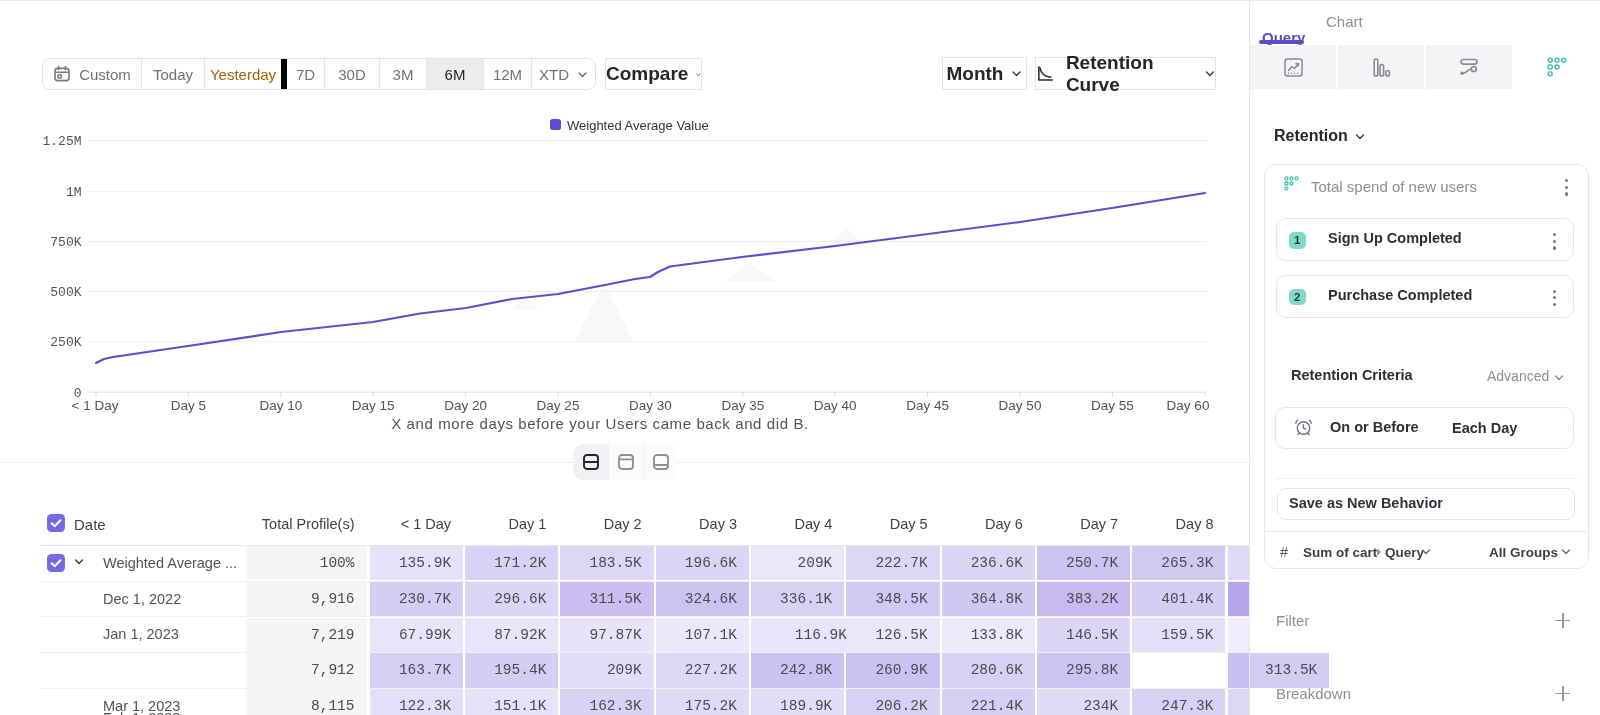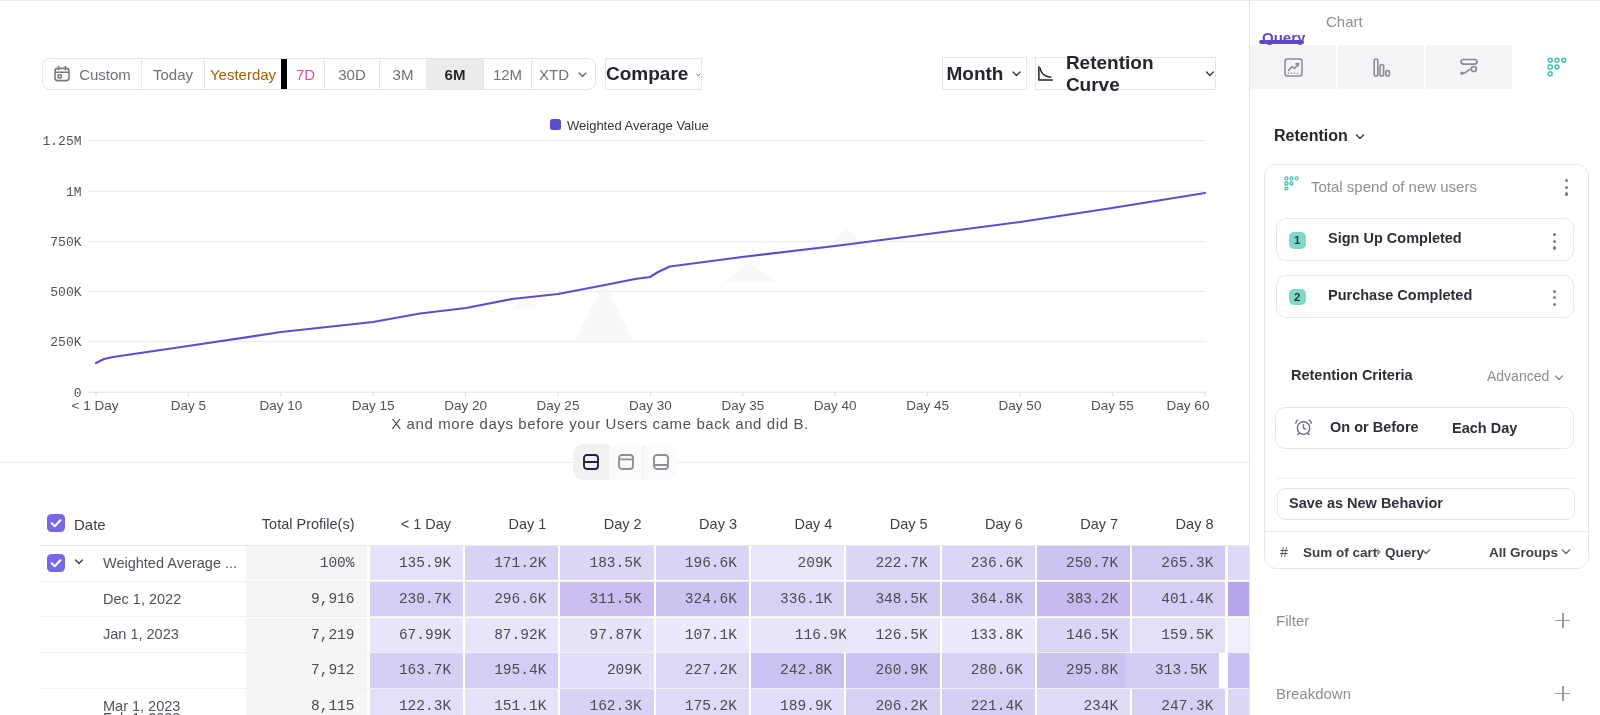--- a/index.html
+++ b/index.html
@@ -21,24 +21,24 @@
         <g fill="none" stroke="#7a7a85" stroke-width="1.6" stroke-linecap="round">
           <rect x="2" y="3.4" width="14" height="12.2" rx="2.6"></rect>
           <line x1="5.6" y1="1.6" x2="5.6" y2="4.6"></line>
           <line x1="12.4" y1="1.6" x2="12.4" y2="4.6"></line>
           <line x1="2.4" y1="7.2" x2="15.6" y2="7.2"></line>
           <rect x="5" y="9.8" width="3.2" height="3.2" rx="0.8"></rect>
         </g>
       </svg>Custom</div>
 <div style="width:63px;height:100%;display:flex;align-items:center;justify-content:center;border-right:1px solid #e7e7ea;font-size:15px;color:#71717a;">Today</div>
 <div style="width:82px;height:100%;display:flex;align-items:center;justify-content:center;border-right:6px solid #000000;font-size:15px;color:#a16207;">Yesterday</div>
-<div style="width:38px;height:100%;display:flex;align-items:center;justify-content:center;border-right:1px solid #e7e7ea;font-size:15px;color:#ec4899;">7D</div>
+<div style="width:38px;height:100%;display:flex;align-items:center;justify-content:center;border-right:1px solid #e7e7ea;font-size:15px;color:#737373;">7D</div>
 <div style="width:55px;height:100%;display:flex;align-items:center;justify-content:center;border-right:1px solid #e7e7ea;font-size:15px;color:#71717a;">30D</div>
 <div style="width:47px;height:100%;display:flex;align-items:center;justify-content:center;border-right:1px solid #e7e7ea;font-size:15px;color:#71717a;">3M</div>
-<div style="width:57px;height:100%;display:flex;align-items:center;justify-content:center;border-right:1px solid #e7e7ea;font-size:15px;background:#ececee;color:#27272a;font-weight:700;">6M</div>
+<div style="width:57px;height:100%;display:flex;align-items:center;justify-content:center;border-right:1px solid #e7e7ea;font-size:15px;background:#ececee;color:#27272a;font-weight:400;">6M</div>
 <div style="width:48px;height:100%;display:flex;align-items:center;justify-content:center;border-right:1px solid #e7e7ea;font-size:15px;color:#71717a;">12M</div>
 <div style="flex:1;height:100%;display:flex;align-items:center;justify-content:center;font-size:15px;color:#71717a;">XTD<svg width="11" height="6" viewBox="0 0 11 7" style="vertical-align:middle;margin-left:8px;margin-top:1px;">
         <path d="M1.5 1.2 L5.5 5.2 L9.5 1.2" fill="none" stroke="#71717a" stroke-width="1.7" stroke-linecap="round" stroke-linejoin="round"></path>
       </svg></div>
 </div>
 <div class="btn" style="left:605px;top:58px;width:97px;height:32px;">Compare<svg width="11" height="6" viewBox="0 0 11 7" style="vertical-align:middle;margin-left:8px;margin-top:1px;">
       <path d="M1.5 1.2 L5.5 5.2 L9.5 1.2" fill="none" stroke="#3f3f46" stroke-width="1.7" stroke-linecap="round" stroke-linejoin="round"></path>
     </svg></div>
 <div class="btn" style="left:942px;top:57px;width:85px;height:33px;">Month<svg width="11" height="6" viewBox="0 0 11 7" style="vertical-align:middle;margin-left:8px;margin-top:1px;">
       <path d="M1.5 1.2 L5.5 5.2 L9.5 1.2" fill="none" stroke="#3f3f46" stroke-width="1.7" stroke-linecap="round" stroke-linejoin="round"></path>
@@ -191,21 +191,21 @@
 <div class="abs" style="left:103px;top:662.1px;font-size:14.5px;color:#52525b;margin-top:48px;">Feb 1, 2023</div>
 <div class="cell" style="left:245.5px;top:653.4px;width:121.0px;height:34.2px;background:#f5f5f6;">7,912</div>
 <div class="cell" style="left:369.8px;top:653.4px;width:93.3px;height:34.2px;background:#d6cef3;">163.7K</div>
 <div class="cell" style="left:465.1px;top:653.4px;width:93.3px;height:34.2px;background:#d5cdf3;">195.4K</div>
 <div class="cell" style="left:560.4px;top:653.4px;width:93.3px;height:34.2px;background:#e2ddf8;">209K</div>
 <div class="cell" style="left:655.7px;top:653.4px;width:93.3px;height:34.2px;background:#ded8f7;">227.2K</div>
 <div class="cell" style="left:751.0px;top:653.4px;width:93.3px;height:34.2px;background:#ccc2f1;">242.8K</div>
 <div class="cell" style="left:846.3px;top:653.4px;width:93.3px;height:34.2px;background:#ccc2f1;">260.9K</div>
 <div class="cell" style="left:941.6px;top:653.4px;width:93.3px;height:34.2px;background:#d8d1f4;">280.6K</div>
 <div class="cell" style="left:1036.9px;top:653.4px;width:93.3px;height:34.2px;background:#cdc3f1;">295.8K</div>
-<div class="cell" style="left:1086px;top:653.4px;width:93.3px;height:34.2px;background:#d4ccf3;margin-left:40px;">313.5K</div>
+<div class="cell" style="left:1196px;top:653.4px;width:93.3px;height:34.2px;background:#d4ccf3;margin-left:40px;">313.5K</div>
 <div class="cell" style="left:1227.5px;top:653.4px;width:21px;height:34.2px;background:#c9bff0;"></div>
 <div class="abs" style="left:40px;top:687.8px;width:1209px;height:1px;background:#f1f1f4;"></div>
 <div class="abs" style="left:103px;top:697.8px;font-size:14.5px;color:#52525b;">Mar 1, 2023</div>
 <div class="cell" style="left:245.5px;top:689.1px;width:121.0px;height:34.2px;background:#f5f5f6;">8,115</div>
 <div class="cell" style="left:369.8px;top:689.1px;width:93.3px;height:34.2px;background:#e4dff8;">122.3K</div>
 <div class="cell" style="left:465.1px;top:689.1px;width:93.3px;height:34.2px;background:#e6e2f9;">151.1K</div>
 <div class="cell" style="left:560.4px;top:689.1px;width:93.3px;height:34.2px;background:#d9d2f5;">162.3K</div>
 <div class="cell" style="left:655.7px;top:689.1px;width:93.3px;height:34.2px;background:#e0daf7;">175.2K</div>
 <div class="cell" style="left:751.0px;top:689.1px;width:93.3px;height:34.2px;background:#e2ddf8;">189.9K</div>
 <div class="cell" style="left:846.3px;top:689.1px;width:93.3px;height:34.2px;background:#d8d1f4;">206.2K</div>

